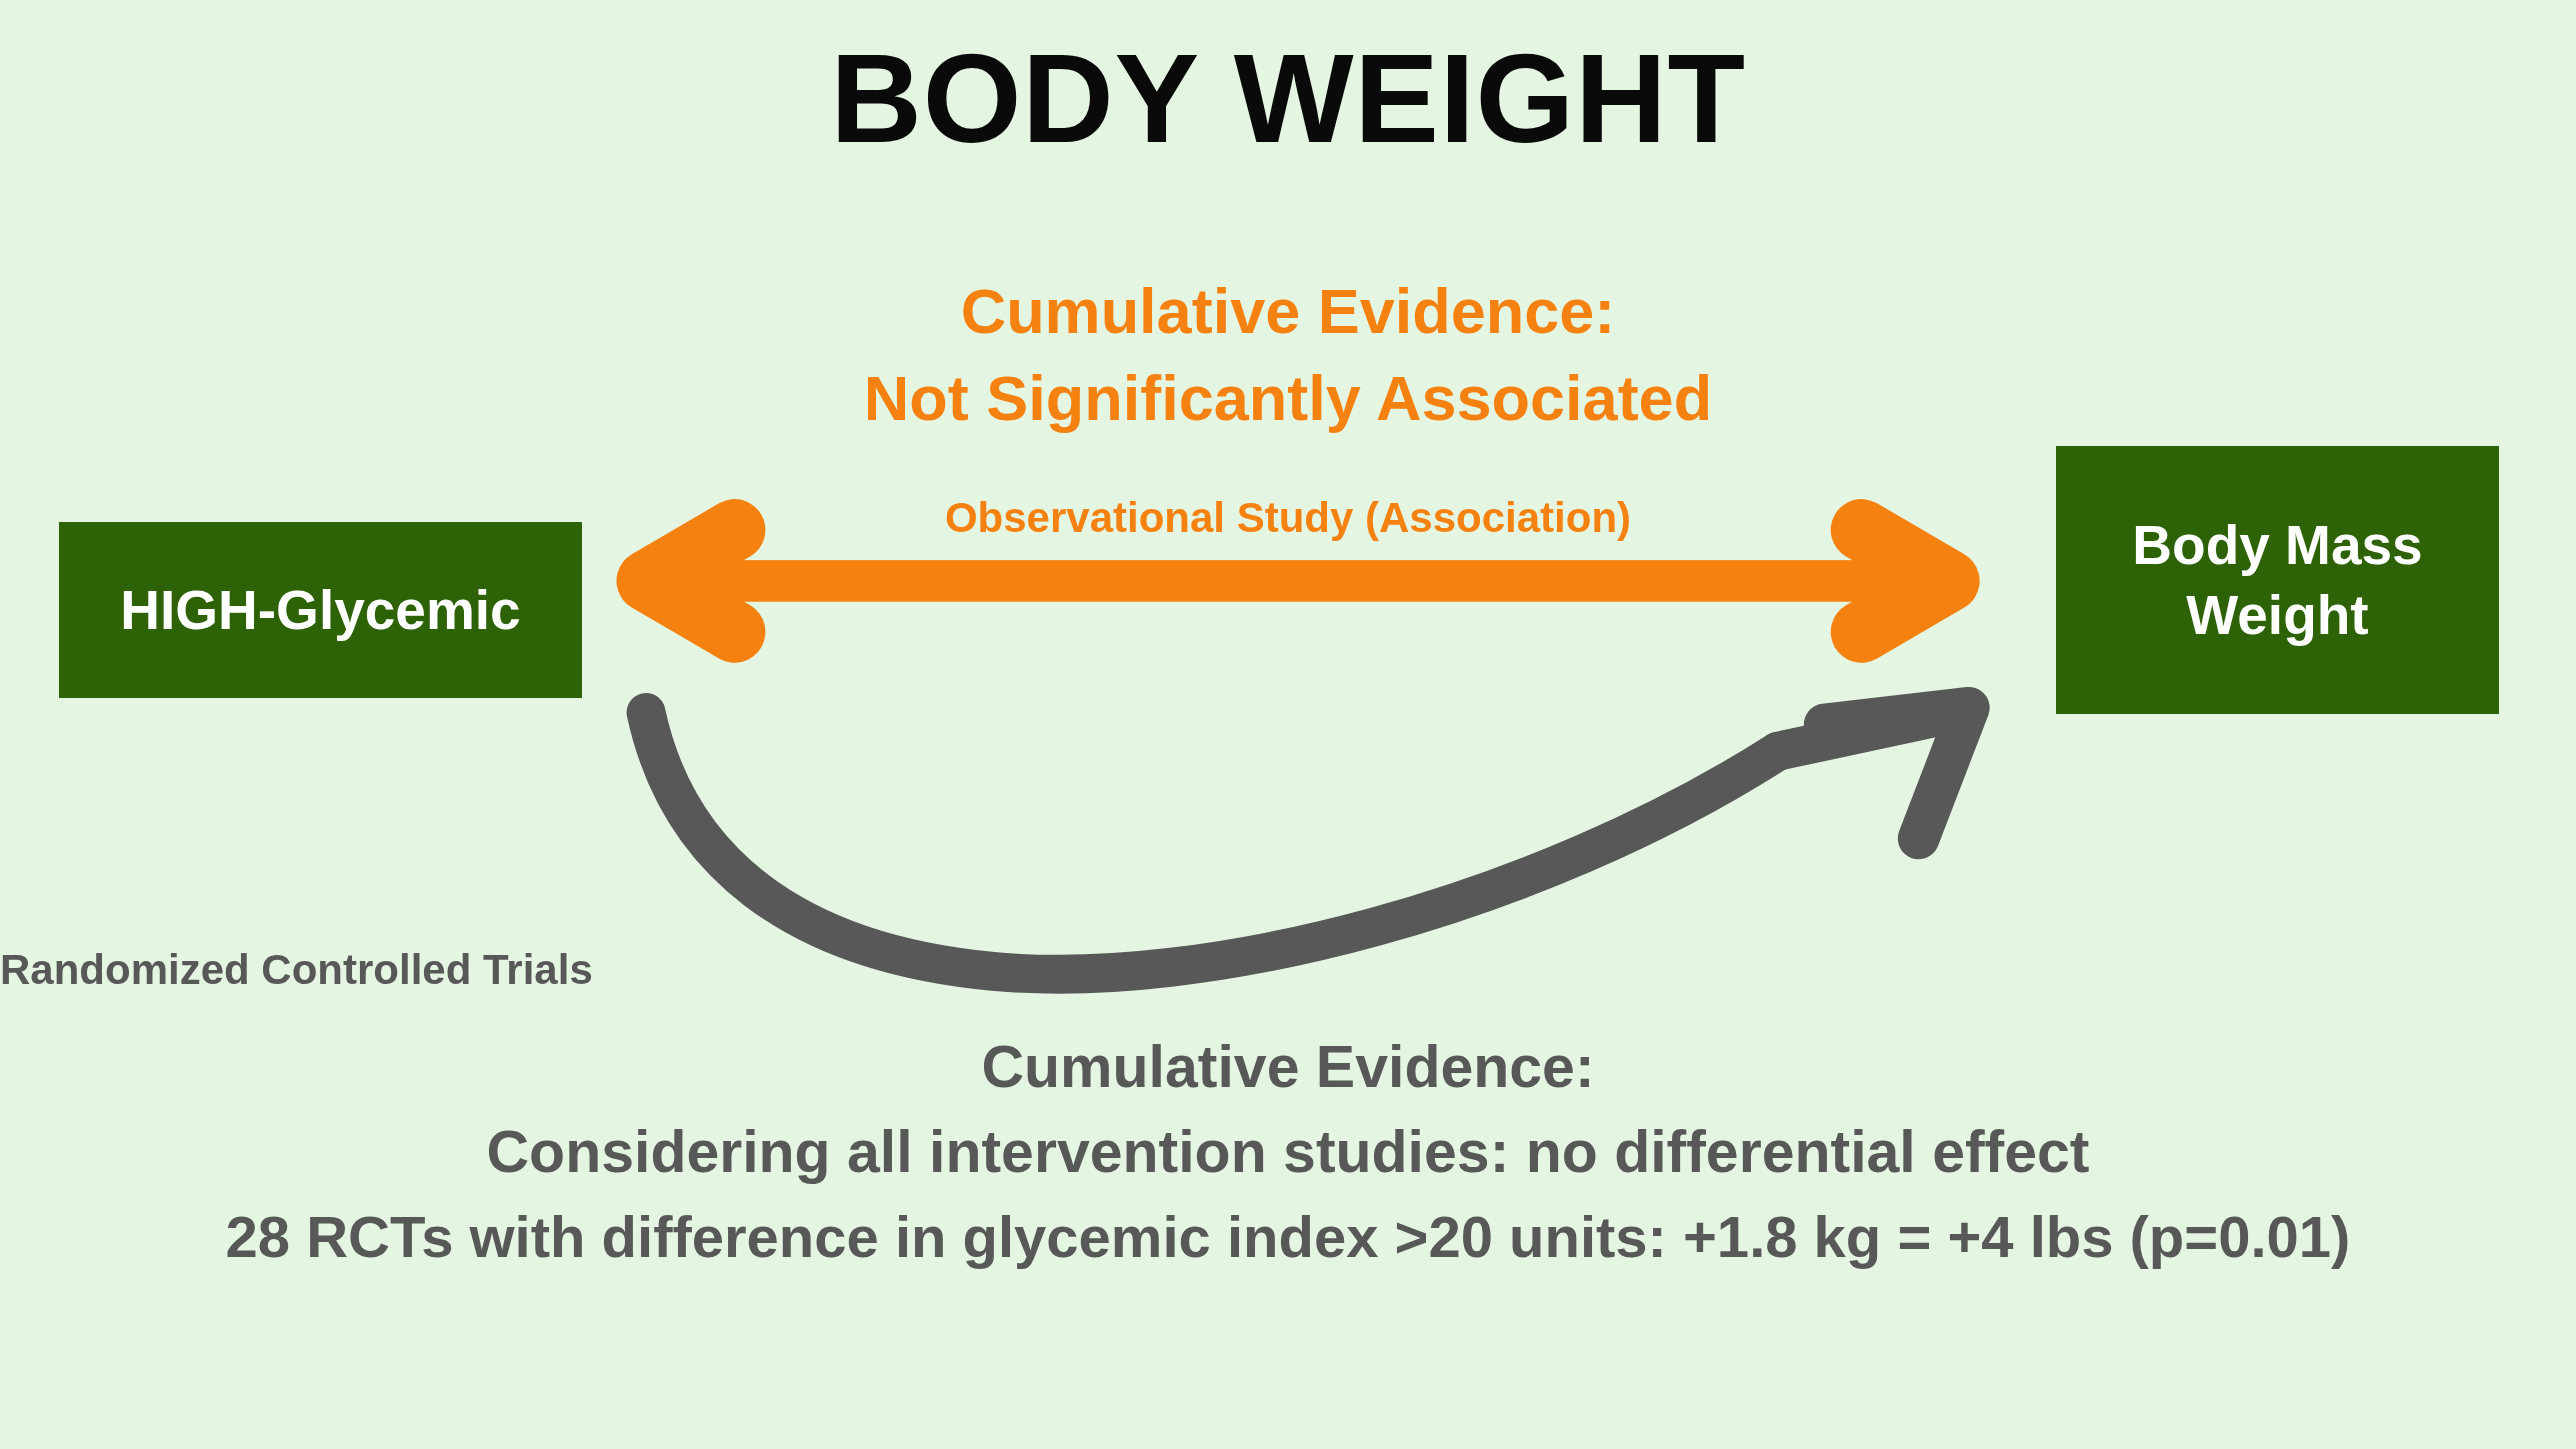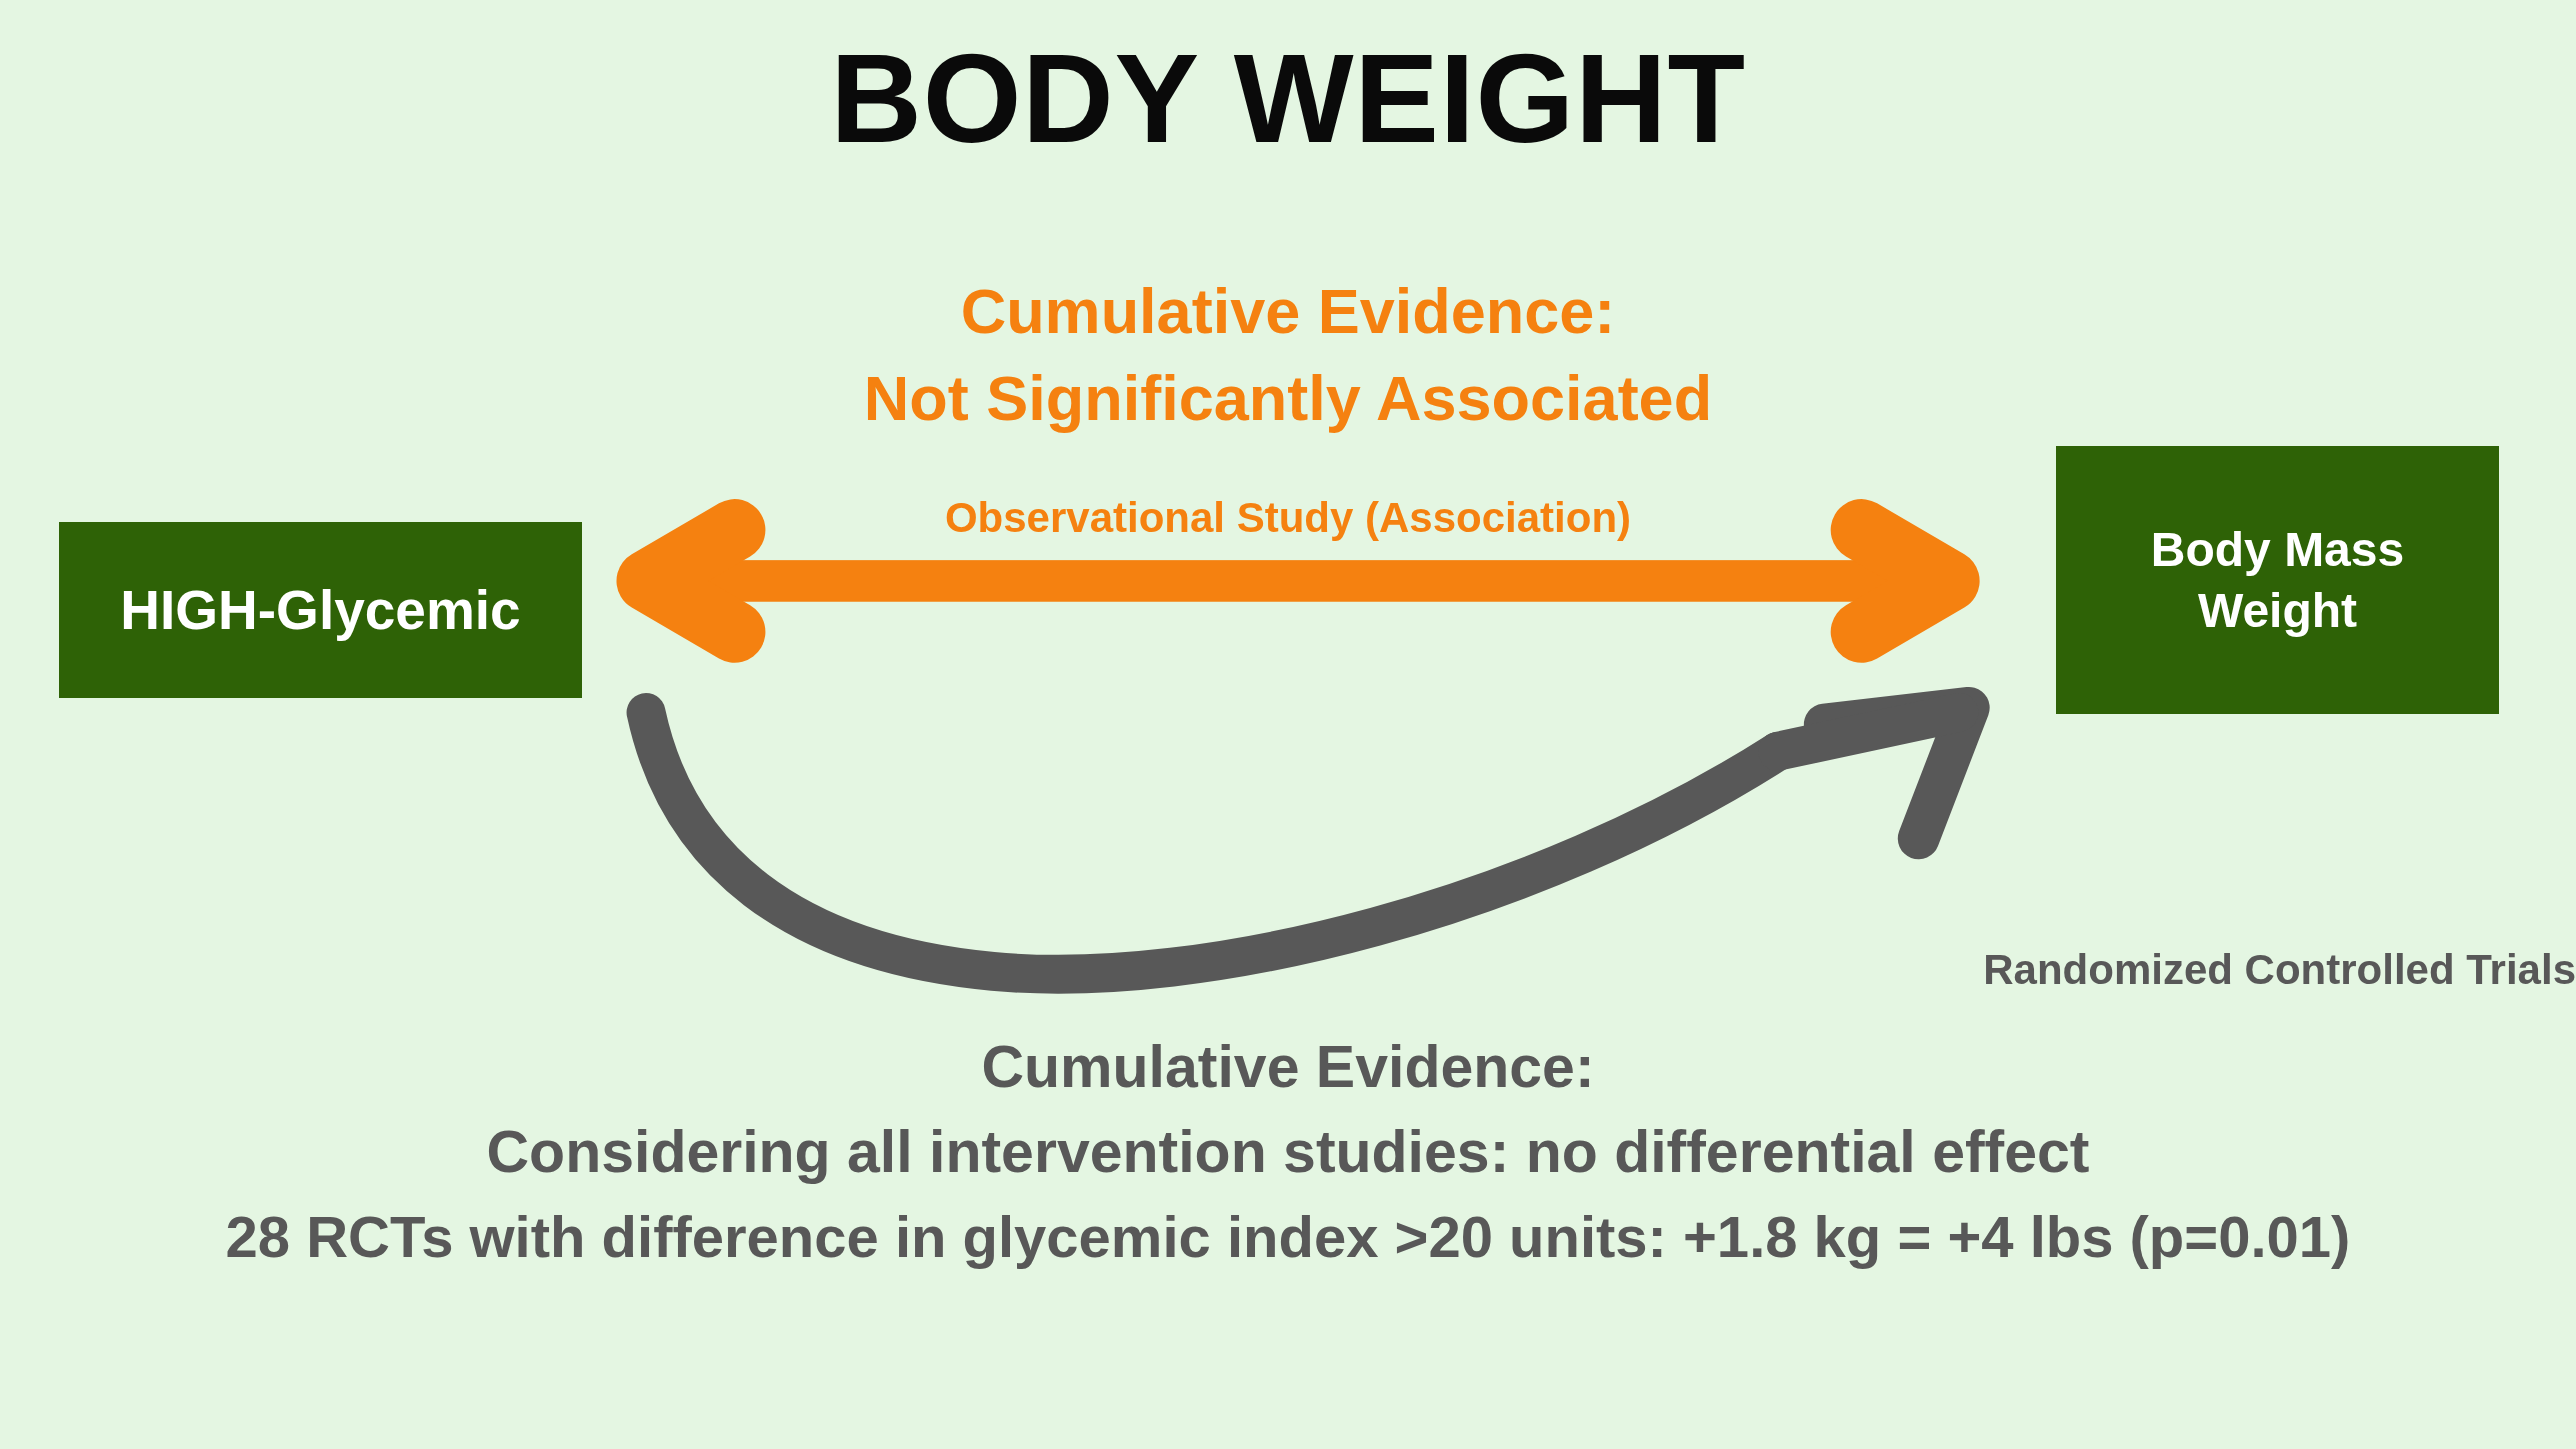--- a/index.html
+++ b/index.html
@@ -86,40 +86,40 @@
     height: 176px;
     font-size: 55px;
     margin-top: 32px;
   }
 
   #box-right {
     left: 2056px;
     top: 446px;
     width: 443px;
     height: 268px;
-    font-size: 48px;
+    font-size: 55px;
   }
 
   
   #arrows {
     position: absolute;
     left: 0;
     top: 0;
     width: 2576px;
     height: 1449px;
     pointer-events: none;
   }
 
   
   .gray-sub {
     position: absolute;
     left: 0;
     top: 947px;
     width: 2576px;
-    text-align: right;
+    text-align: left;
     color: #585858;
     font-size: 42px;
     font-weight: 700;
     line-height: 1.1;
     white-space: nowrap;
   }
 
   .gray-head {
     position: absolute;
     left: 0;

